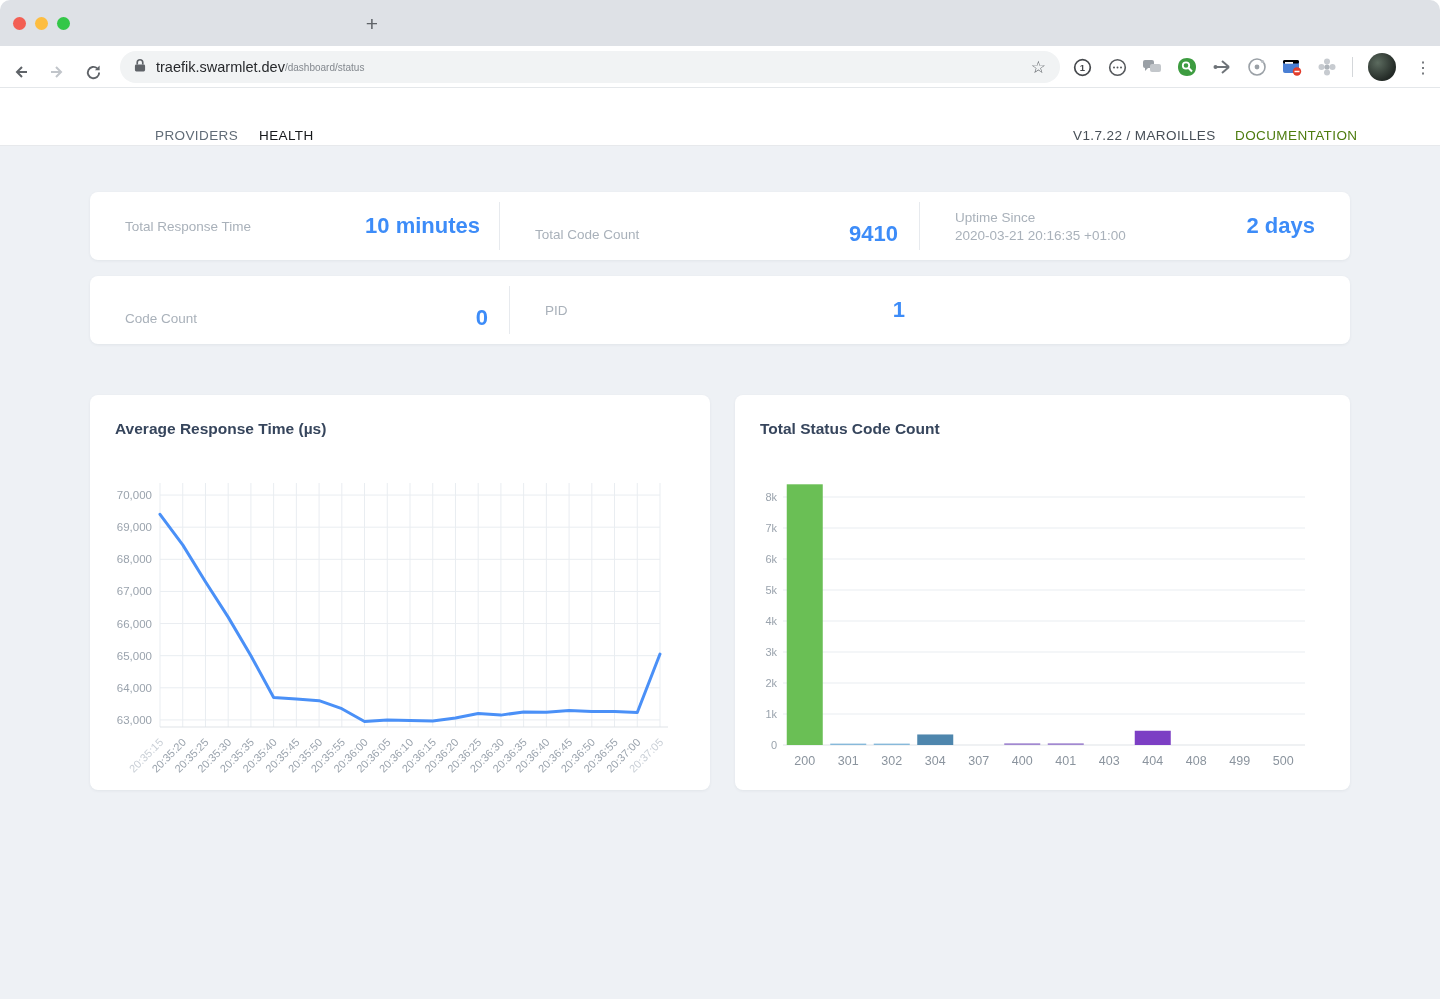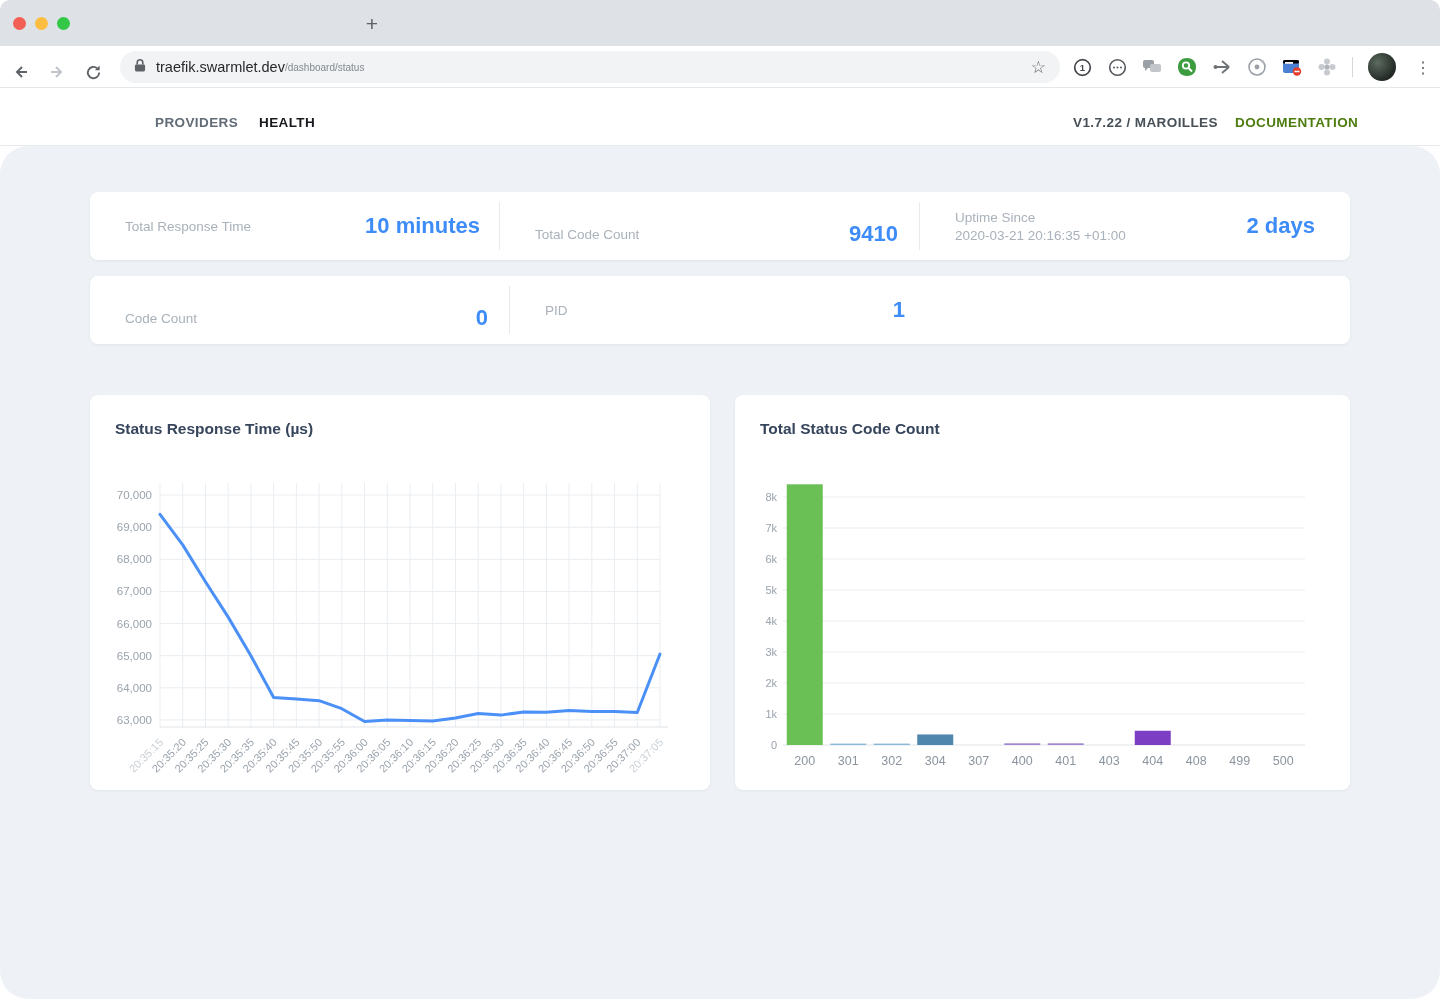--- a/index.html
+++ b/index.html
@@ -32,29 +32,29 @@
   .ext { width:20px; height:20px; display:flex; align-items:center; justify-content:center; }
   .tb-divider { width:1px; height:20px; background:#d4d7da; }
   .avatar { width:28px; height:28px; border-radius:50%;
             background:radial-gradient(circle at 35% 35%, #5c6b5f, #232a26 70%); }
   .menu-dots { font-size:16px; color:#5f6368; padding:0 4px; }
 
   
   .navbar { position:absolute; left:0; top:88px; width:1440px; height:58px; background:#fff;
             border-bottom:1px solid #e7e9ec; }
   .logo { position:absolute; left:88px; top:92px; }
-  .nav-link { position:absolute; top:5px; height:58px; display:flex; align-items:center;
-              font-size:13.5px; letter-spacing:.4px; font-weight:700; }
+  .nav-link { position:absolute; top:18px; height:58px; display:flex; align-items:center;
+              font-size:13.5px; letter-spacing:.4px; font-weight:400; }
   .nav-providers { left:155px; color:#616c77; }
   .nav-health { left:259px; color:#17191c; }
   .nav-version { left:1073px; color:#474f57; }
   .nav-docs { left:1235px; color:#4d7c0f; }
 
   
-  .page { position:absolute; left:0; top:146px; width:1440px; height:853px; background:#eef1f5;border-radius:28px; }
+  .page { position:absolute; left:0; top:146px; width:1440px; height:853px; background:#eef1f5; }
   .card { position:absolute; background:#fff; border-radius:8px; box-shadow:0 1px 3px rgba(60,70,90,.07); }
   .stats-row { left:90px; width:1260px; height:68px; display:flex; }
   .row1 { top:46px; } .row2 { top:130px; }
   .stat-col { position:relative; display:flex; align-items:center; justify-content:space-between; }
   .stat-col.c1 { width:410px; padding:0 20px 0 35px; }
   .stat-col.c2 { width:420px; padding:16px 22px 0 35px; }
   .stat-col.c3 { width:430px; padding:0 35px 0 35px; }
   .stat-col.c1::after, .stat-col.c2::after { content:""; position:absolute; right:0; top:10px; bottom:10px;
       width:1px; background:#e7eaee; }
   .stat-label { font-size:13.5px; color:#a9b1ba; }
@@ -228,21 +228,21 @@
         <span class="stat-label">Code Count</span>
         <span class="stat-value">0</span>
       </div>
       <div class="stat-col c3">
         <span class="stat-label">PID</span>
         <span class="stat-value">1</span>
       </div>
     </div>
 
     <div class="card chart-card-left">
-      <div class="chart-title">Status Response Time (µs)</div>
+      <div class="chart-title">Average Response Time (µs)</div>
       <svg id="line-chart" class="chart-svg" width="620" height="350">
           <line x1="70" y1="43" x2="70" y2="287" stroke="#e9edf1" stroke-width="1"></line>
           <line x1="92.72727272727272" y1="43" x2="92.72727272727272" y2="287" stroke="#e9edf1" stroke-width="1"></line>
           <line x1="115.45454545454545" y1="43" x2="115.45454545454545" y2="287" stroke="#e9edf1" stroke-width="1"></line>
           <line x1="138.1818181818182" y1="43" x2="138.1818181818182" y2="287" stroke="#e9edf1" stroke-width="1"></line>
           <line x1="160.9090909090909" y1="43" x2="160.9090909090909" y2="287" stroke="#e9edf1" stroke-width="1"></line>
           <line x1="183.63636363636363" y1="43" x2="183.63636363636363" y2="287" stroke="#e9edf1" stroke-width="1"></line>
           <line x1="206.36363636363637" y1="43" x2="206.36363636363637" y2="287" stroke="#e9edf1" stroke-width="1"></line>
           <line x1="229.0909090909091" y1="43" x2="229.0909090909091" y2="287" stroke="#e9edf1" stroke-width="1"></line>
           <line x1="251.8181818181818" y1="43" x2="251.8181818181818" y2="287" stroke="#e9edf1" stroke-width="1"></line>

